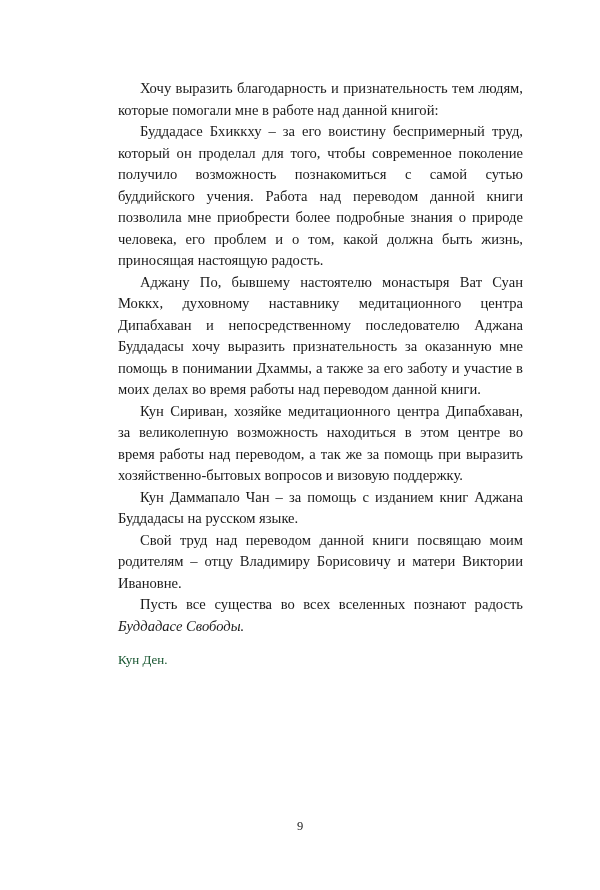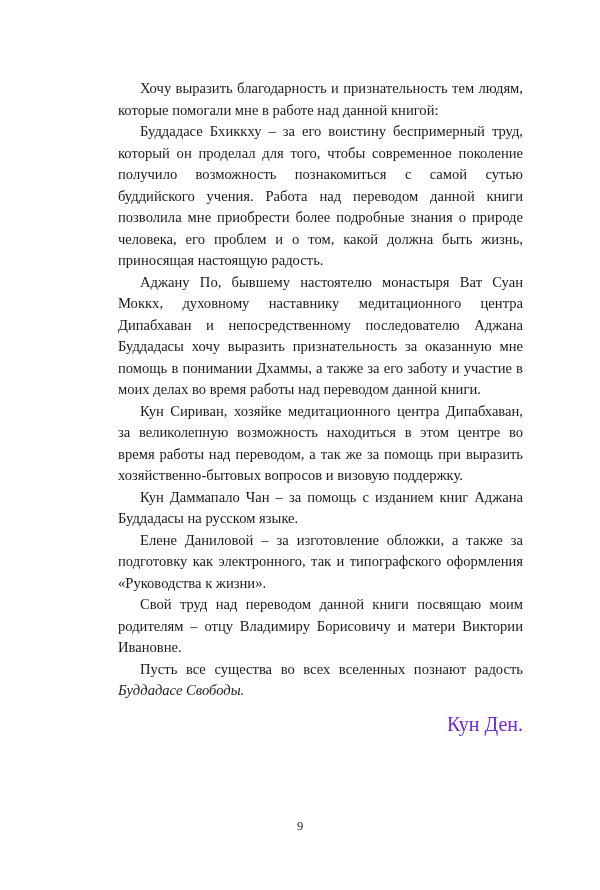--- a/index.html
+++ b/index.html
@@ -47,25 +47,24 @@
 
   p.para em,
   .italic {
     font-style: italic;
   }
 
   .signature {
     margin: 0;
     padding: 0;
     margin-top: 12px;
-    font-size: 20px;
+    font-size: 13px;
     line-height: 21.5px;
-    text-align: right;
     text-indent: 0;
-    color: #6d28d9;
+    color: #14532d;
   }
 
   .folio {
     position: absolute;
     left: 0;
     right: 0;
     top: 818px;
     text-align: center;
     font-size: 12.5px;
     line-height: 16px;
@@ -77,21 +76,20 @@
 
 <div class="page">
 
   <div class="text-block">
 
     <p class="para">Хочу выразить благодарность и признательность тем людям, которые помогали мне в работе над данной книгой:</p>
     <p class="para">Буддадасе Бхиккху – за его воистину беспримерный труд, который он проделал для того, чтобы современное поколение получило возможность познакомиться с самой сутью буддийского учения. Работа над переводом данной книги позволила мне приобрести более подробные знания о природе человека, его проблем и о том, какой должна быть жизнь, приносящая настоящую радость.</p>
     <p class="para">Аджану По, бывшему настоятелю монастыря Ват Суан Моккх, духовному наставнику медитационного центра Дипабхаван и непосредственному последователю Аджана Буддадасы хочу выразить признательность за оказанную мне помощь в понимании Дхаммы, а также за его заботу и участие в моих делах во время работы над переводом данной книги.</p>
     <p class="para">Кун Сириван, хозяйке медитационного центра Дипабхаван, за великолепную возможность находиться в этом центре во время работы над переводом, а так же за помощь при выразить хозяйственно-бытовых вопросов и визовую поддержку.</p>
     <p class="para">Кун Даммапало Чан – за помощь с изданием книг Аджана Буддадасы на русском языке.</p>
-    <p class="para">Елене Даниловой – за изготовление обложки, а также за подготовку как электронного, так и типографского оформления «Руководства к жизни».</p>
     <p class="para">Свой труд над переводом данной книги посвящаю моим родителям – отцу Владимиру Борисовичу и матери Виктории Ивановне.</p>
 
     <p class="para"><span>Пусть все существа во всех вселенных познают радость </span><em class="italic">Буддадасе Свободы.</em></p>
 
     <p class="signature">Кун Ден.</p>
 
   </div>
 
   <div class="folio">9</div>
 

